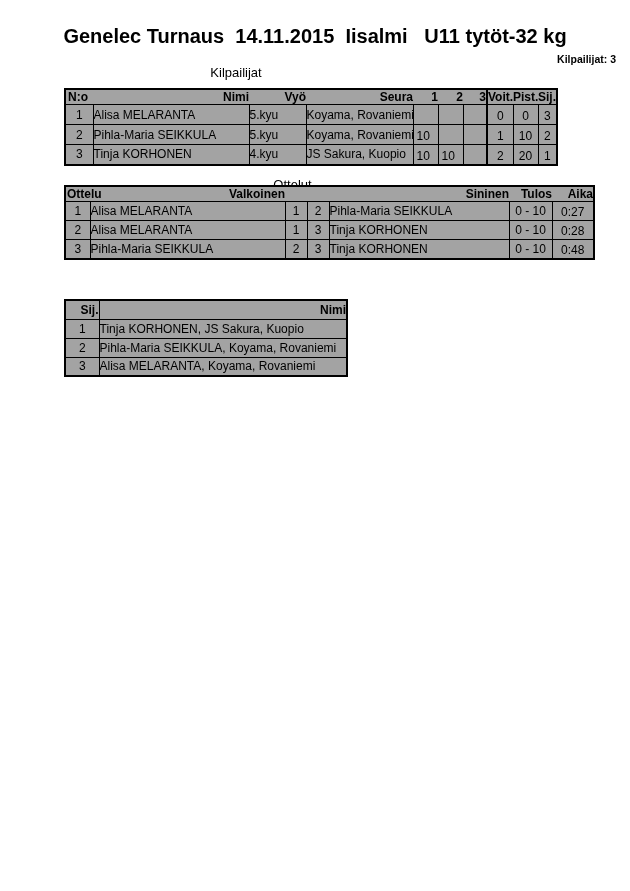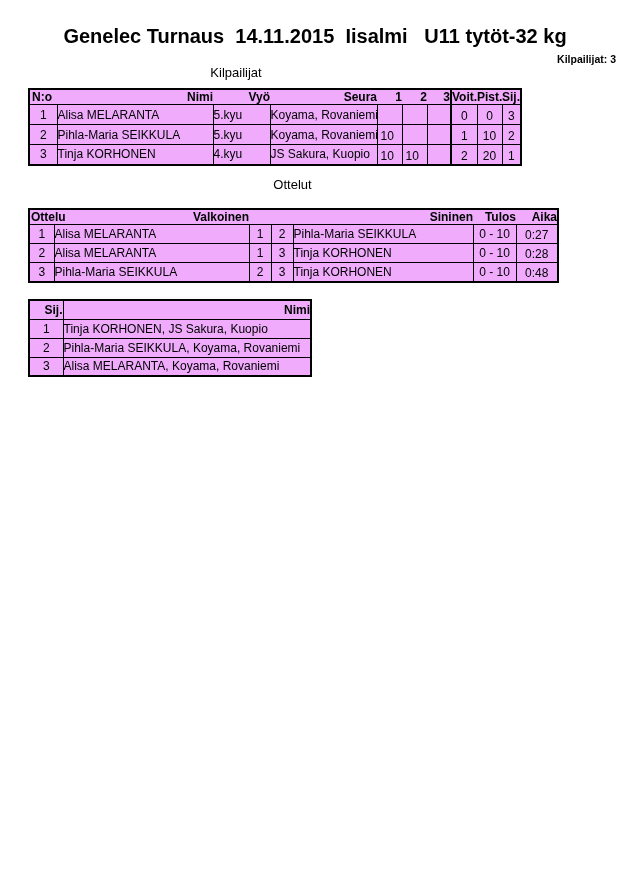--- a/index.html
+++ b/index.html
@@ -28,21 +28,22 @@
   }
   #kilpailijat-title { top: 65px; left: 28px; width: 416px; }
   #ottelut-title     { top: 177px; left: 28px; width: 529px; }
   #tulokset-title    { top: 298px; left: 28px; width: 282px; }
 
   table {
     position: absolute;
     border-collapse: collapse;
     table-layout: fixed;
     border: 2px solid #000;
-    background: #f0abfc;
+    background: #a3a3a3;
+    margin-left: 36px;
   }
   th, td {
     border: 1px solid #000;
     font-size: 12px;
     white-space: nowrap;
     padding: 0;
     vertical-align: middle;
     overflow: hidden;
   }
   th { font-weight: bold; text-align: right; overflow: visible; }
@@ -55,21 +56,21 @@
   .al   { text-align: left; padding-left: 2px; }
   .name { text-align: left; }
   .ctr  { text-align: center; }
   .scr  { text-align: left; padding-left: 3px; }
   .btm  { vertical-align: bottom; padding-bottom: 2px; line-height: 12px; }
 
   #table-kilpailijat { left: 28px; top: 88px; width: 492px; }
   #table-kilpailijat th { height: 14px; }
   #table-kilpailijat td { height: 20px; }
 
-  #table-ottelut { left: 28px; top: 208px; width: 529px; }
+  #table-ottelut { left: 28px; top: 185px; width: 529px; }
   #table-ottelut th { height: 14px; }
   #table-ottelut td { height: 19px; }
   #table-ottelut th.first { text-align: left; padding-left: 1px; }
 
   #table-tulokset { left: 28px; top: 299px; width: 282px; }
   #table-tulokset th { height: 19px; }
   #table-tulokset td { height: 19px; }
 </style>
 </head>
 <body>

